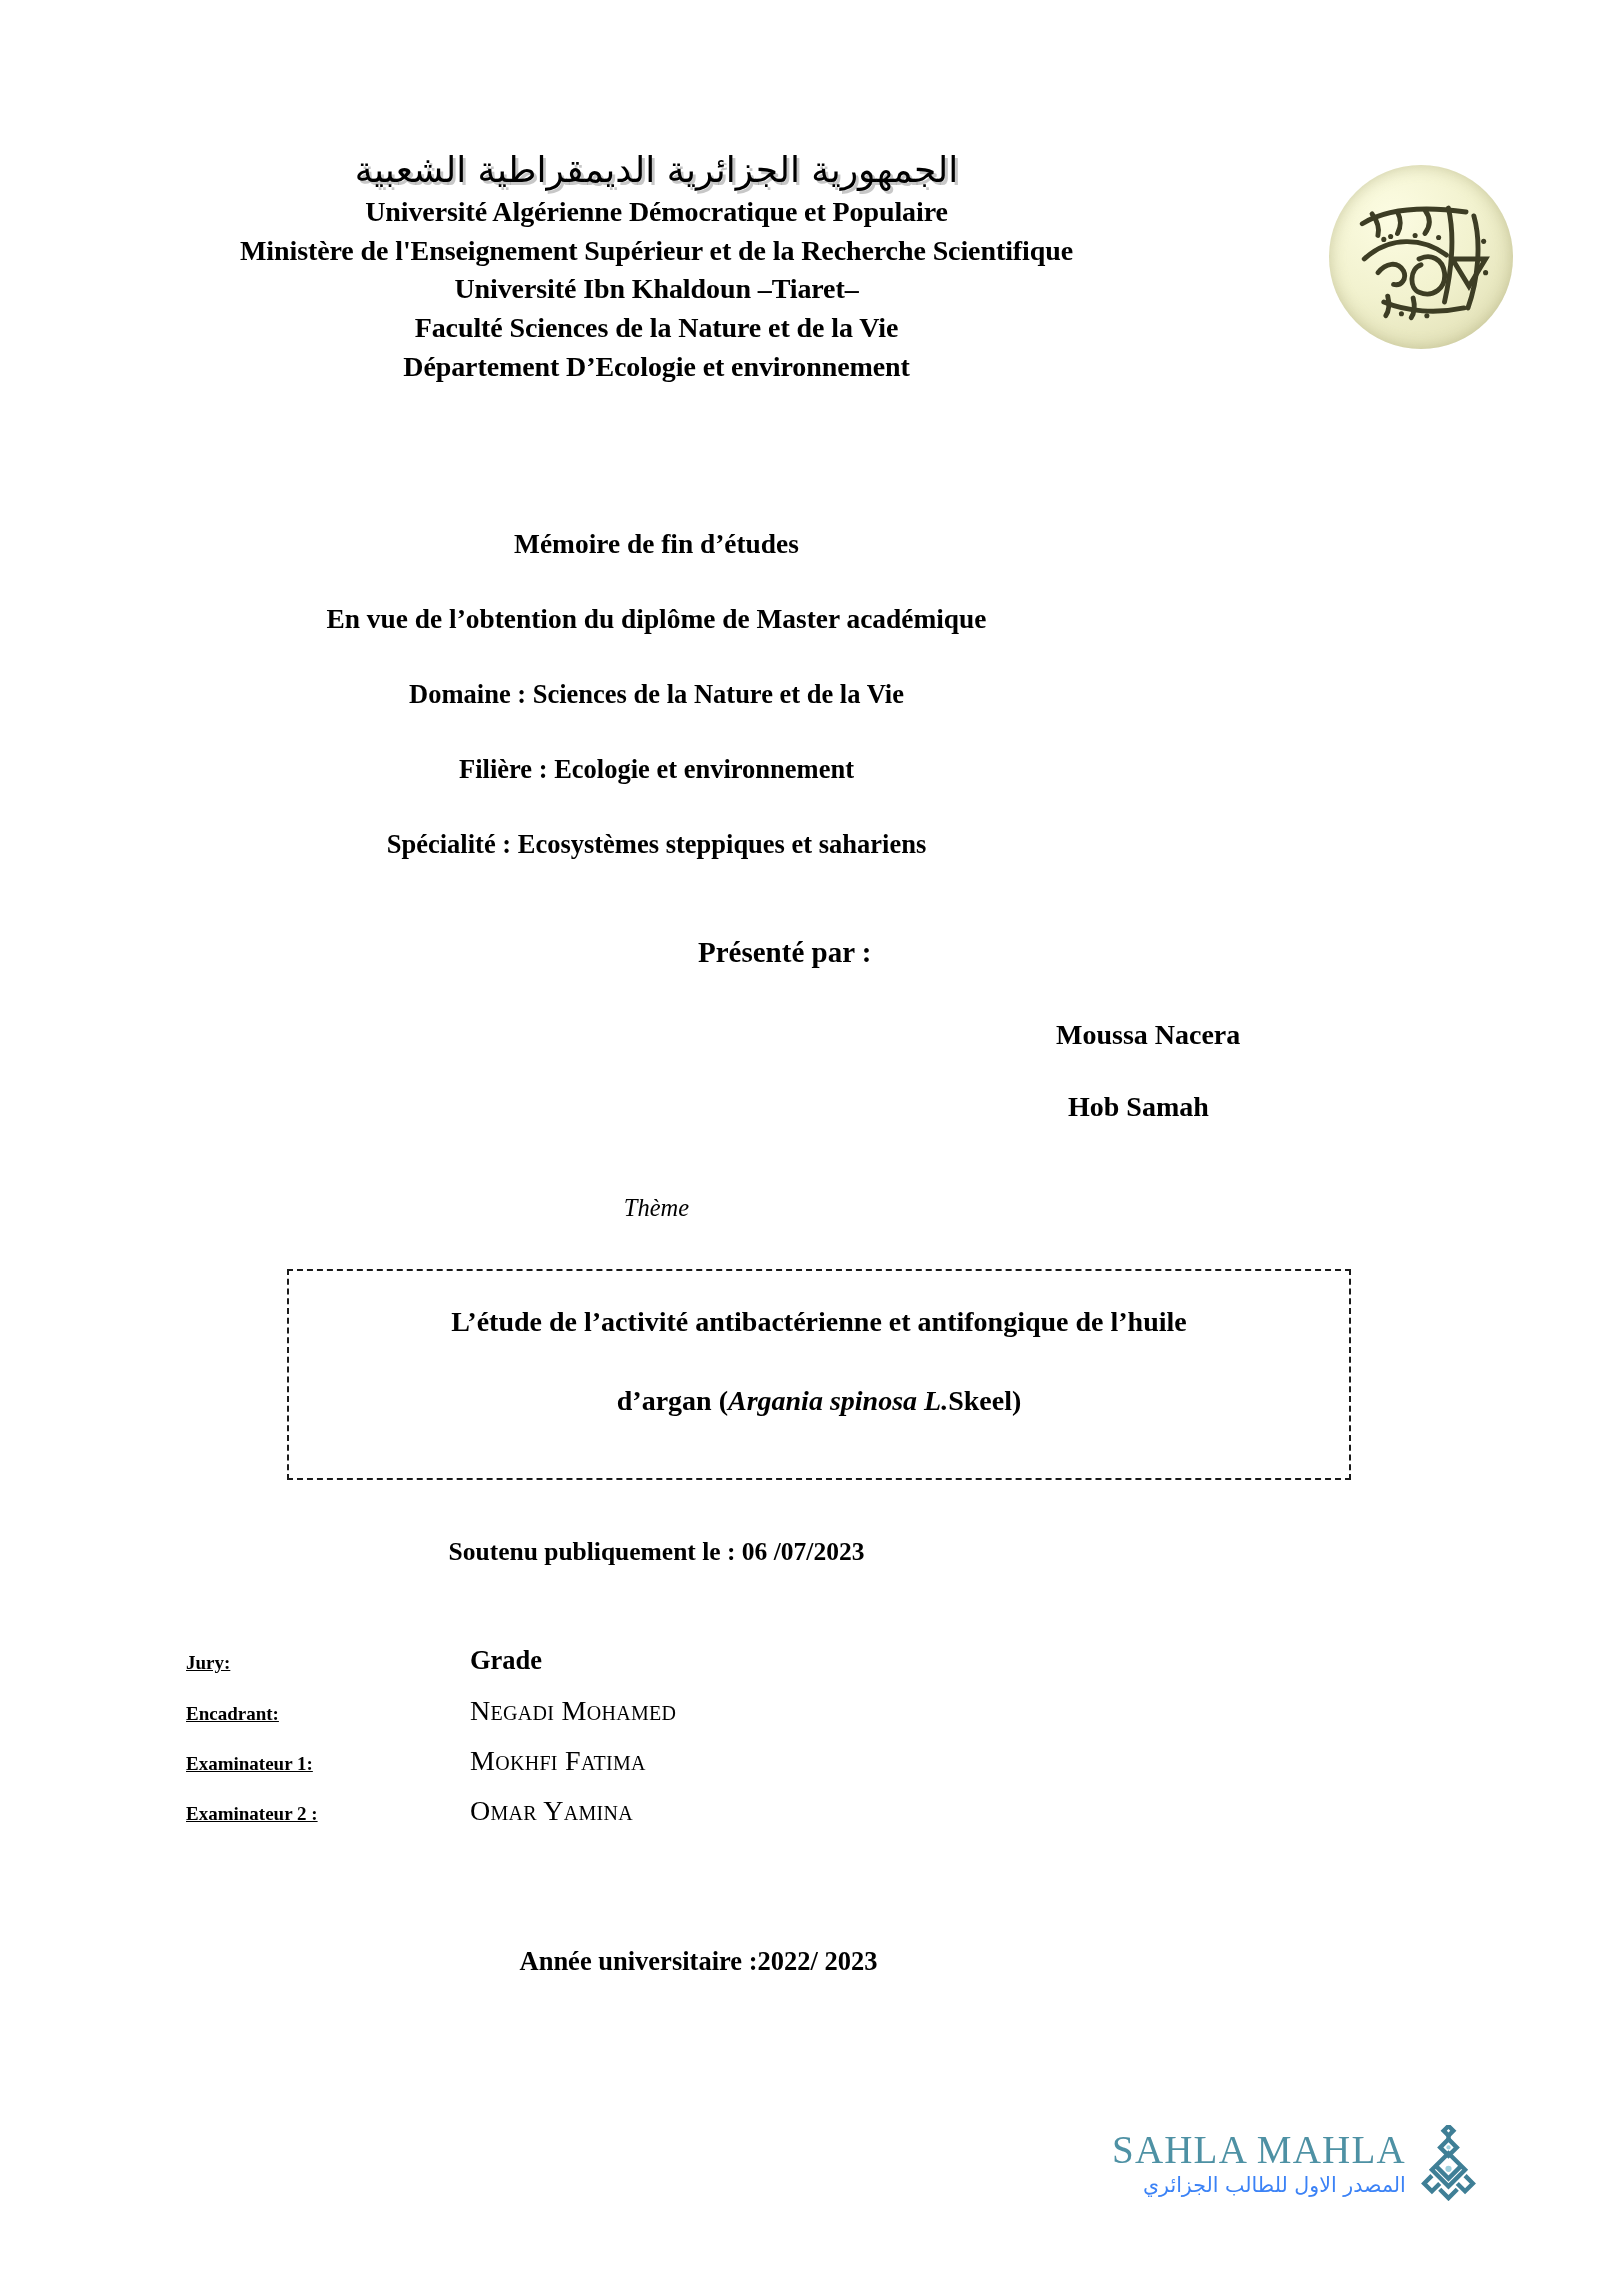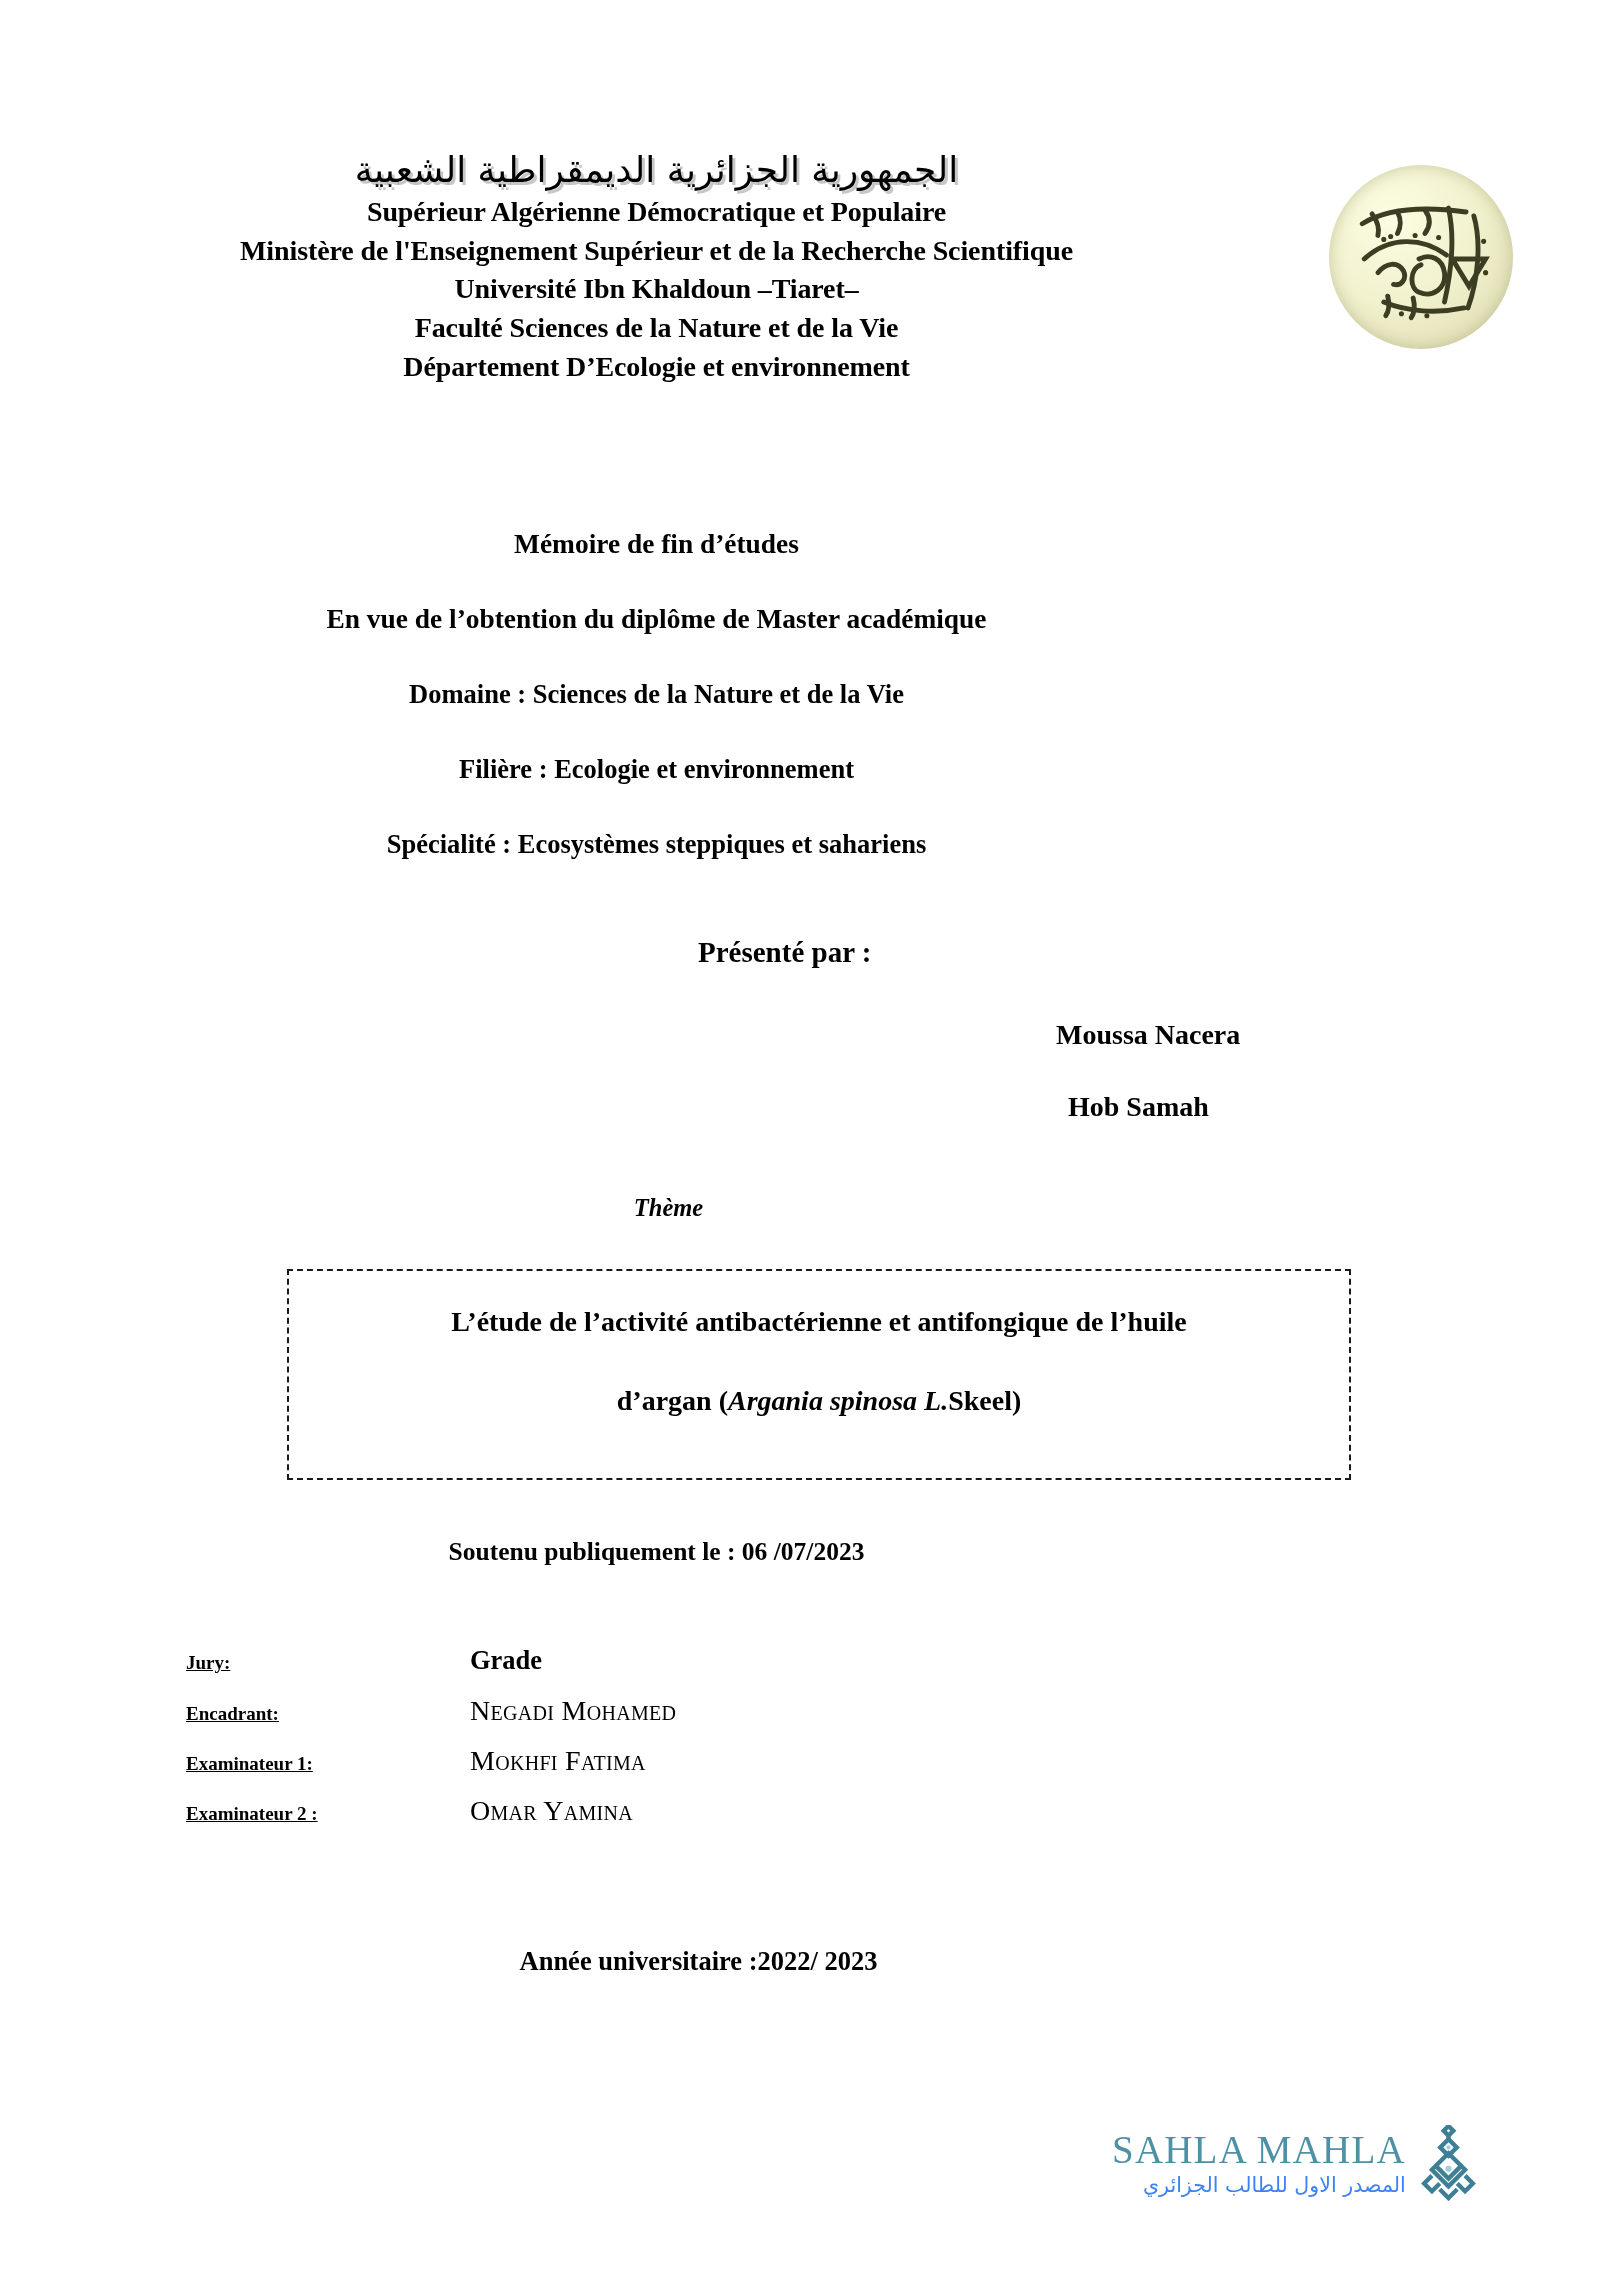--- a/index.html
+++ b/index.html
@@ -93,24 +93,24 @@
     top: 1091px;
     left: 1068px;
     font-weight: bold;
     font-size: 28px;
   }
 
   
   .theme-label {
     position: absolute;
     top: 1194px;
-    left: 12px;
-    width: 1313px;
-    text-align: center;
-    font-weight: bold;
+    left: 0;
+    width: 1313px;
+    text-align: center;
+    font-weight: normal;
     font-style: italic;
     font-size: 24.5px;
   }
   .theme-box {
     position: absolute;
     top: 1269px;
     left: 287px;
     width: 1064px;
     height: 211px;
     border: 2.9px dashed #1a1a1a;
@@ -214,21 +214,21 @@
   .wm-mark { width: 65px; height: 76px; flex: 0 0 65px; }
   .wm-mark svg { display:block; width:100%; height:100%; }
 </style>
 </head>
 <body>
 
 <div class="page">
 
   <div class="header-block">
     <div class="arabic-line">الجمهورية الجزائرية الديمقراطية الشعبية</div>
-    <div class="fr-line">Supérieur Algérienne Démocratique et Populaire</div>
+    <div class="fr-line">Université Algérienne Démocratique et Populaire</div>
     <div class="fr-line">Ministère de l'Enseignement Supérieur et de la Recherche Scientifique</div>
     <div class="fr-line">Université Ibn Khaldoun –Tiaret–</div>
     <div class="fr-line">Faculté Sciences de la Nature et de la Vie</div>
     <div class="fr-line">Département D’Ecologie et environnement</div>
   </div>
 
   <div class="logo-seal">
     <svg viewBox="0 0 188 188" xmlns="http://www.w3.org/2000/svg">
       <g stroke="#3d3d24" fill="none" stroke-linecap="round" stroke-width="5">
         <path d="M34 60 C60 44, 96 42, 140 48"></path>

